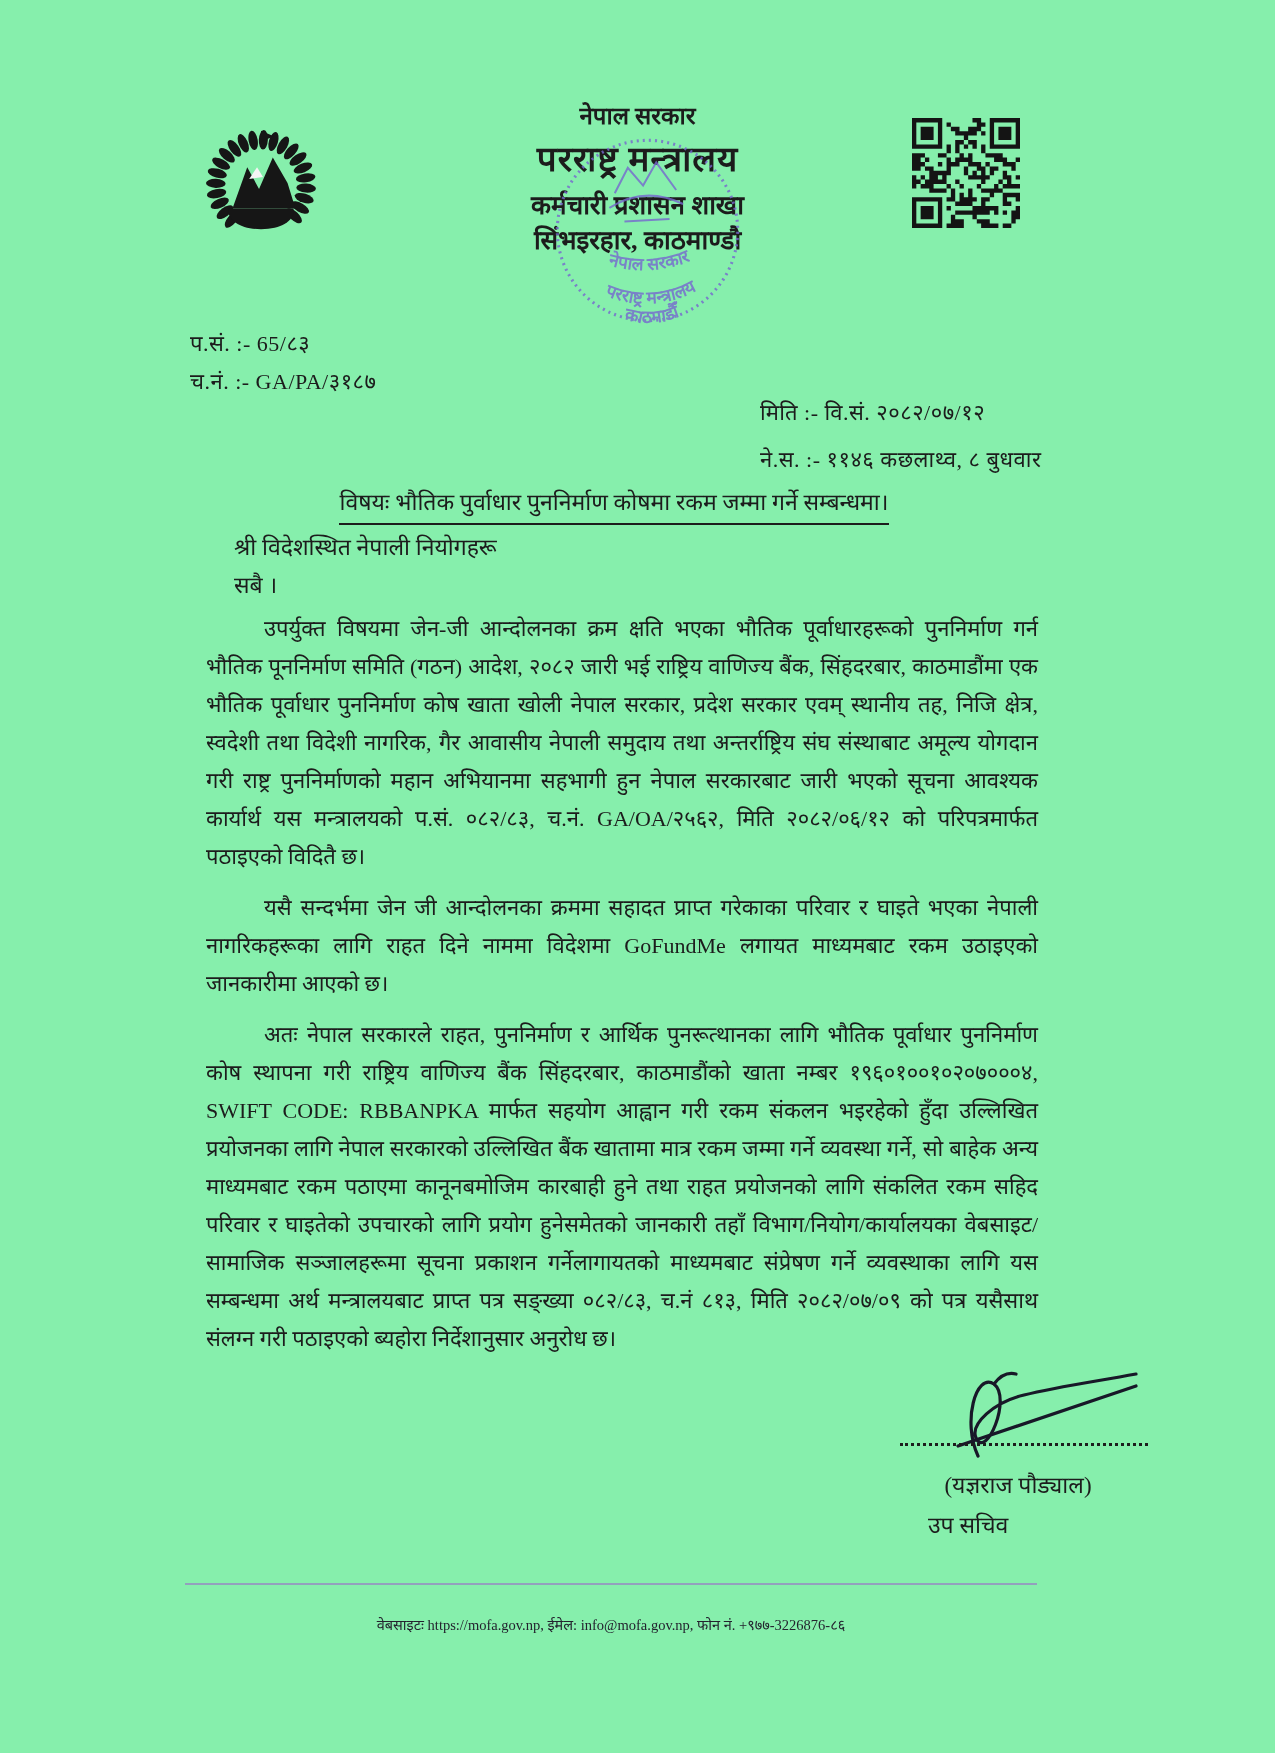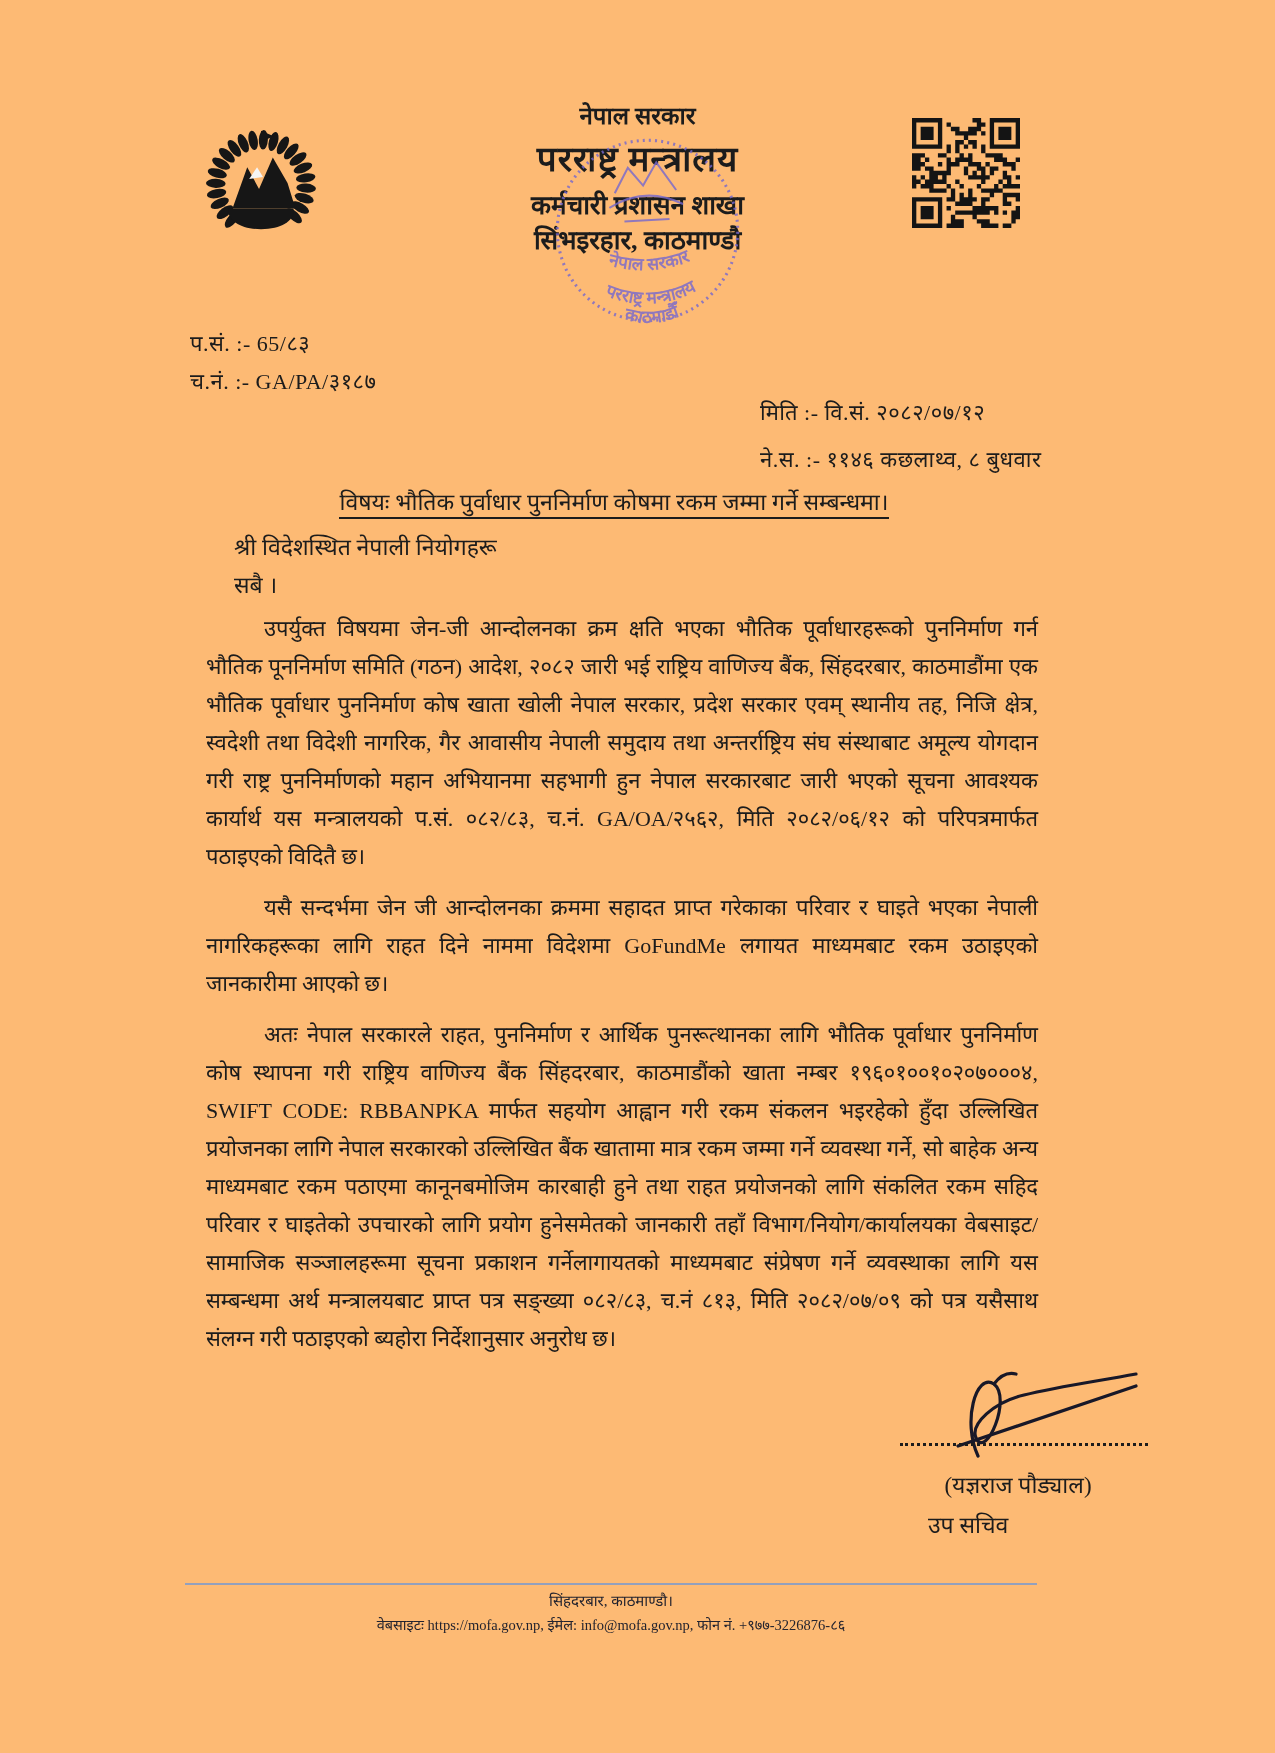--- a/index.html
+++ b/index.html
@@ -1,36 +1,36 @@
 <!DOCTYPE html>
 <html><head>
 <meta charset="utf-8">
 <style>
   html,body{margin:0;padding:0;background:#d9d9d9;}
   .page{
     position:relative;width:1275px;height:1753px;margin:0 auto;
-    background:#fdba74;color:#1c1c1c;overflow:hidden;
+    background:#86efac;color:#1c1c1c;overflow:hidden;
     font-family:"Liberation Serif","DejaVu Serif",serif;
   }
   .abs{position:absolute;}
   .hdr{left:0;width:1275px;text-align:center;font-weight:bold;}
   #hdr-gov{top:98px;font-size:24px;}
   #hdr-min{top:134px;font-size:35px;letter-spacing:1px;}
   #hdr-branch{top:186px;font-size:26px;}
   #hdr-addr{top:221px;font-size:26px;}
   #emblem{left:202px;top:118px;}
   #qr{left:912px;top:118px;width:108px;height:110px;}
   #stamp{left:545px;top:128px;width:205px;height:205px;opacity:.8;transform:rotate(-3deg);}
   .ref{font-size:22px;letter-spacing:.5px;}
   #ref-ps{left:190px;top:327px;}
   #ref-chn{left:190px;top:365px;}
   #ref-date{left:760px;top:396px;}
   #ref-nes{left:760px;top:443px;}
   #subject-wrap{left:190px;top:485px;width:848px;text-align:center;font-size:23px;}
-  #subject-wrap span{border-bottom:2px solid #1c1c1c;padding-bottom:2px;}
+  #subject-wrap span{border-bottom:2px solid #1c1c1c;padding-bottom:8px;}
   .recip{left:190px;font-size:23px;margin-left:44px;}
   #recipient1{top:530px;}
   #recipient2{top:568px;}
   #body-text{left:190px;top:610px;width:848px;font-size:22px;line-height:38px;text-align:justify;}
   #body-text p{margin:0 0 13px 16px;text-indent:58px;}
   #sig-svg{left:950px;top:1358px;}
   #sig-dots{left:900px;top:1442px;width:248px;height:1px;border-bottom:3px dotted #1c1c1c;}
   #sig-name{left:868px;top:1468px;width:300px;text-align:center;font-size:23px;}
   #sig-title{left:928px;top:1508px;width:240px;text-align:left;font-size:23px;}
   #footer-rule{left:185px;top:1583px;width:852px;height:2px;background:#93a0bd;}
@@ -131,16 +131,15 @@
         <path d="M8,88 L186,28"></path>
         <path d="M44,26 C50,18 58,14 66,16"></path>
       </g>
     </svg>
   </div>
   <div class="abs" id="sig-dots"></div>
   <div class="abs" id="sig-name">(यज्ञराज पौड्याल)</div>
   <div class="abs" id="sig-title">उप सचिव</div>
 
   <div class="abs" id="footer-rule" style="background: rgb(147, 160, 189);"></div>
-  <div class="abs foot" id="footer-line1">सिंहदरबार, काठमाण्डौ।</div>
   <div class="abs foot" id="footer-line2">वेबसाइटः https://mofa.gov.np, ईमेल: info@mofa.gov.np, फोन नं. +९७७-3226876-८६</div>
 
 </div>
 
 </body></html>

